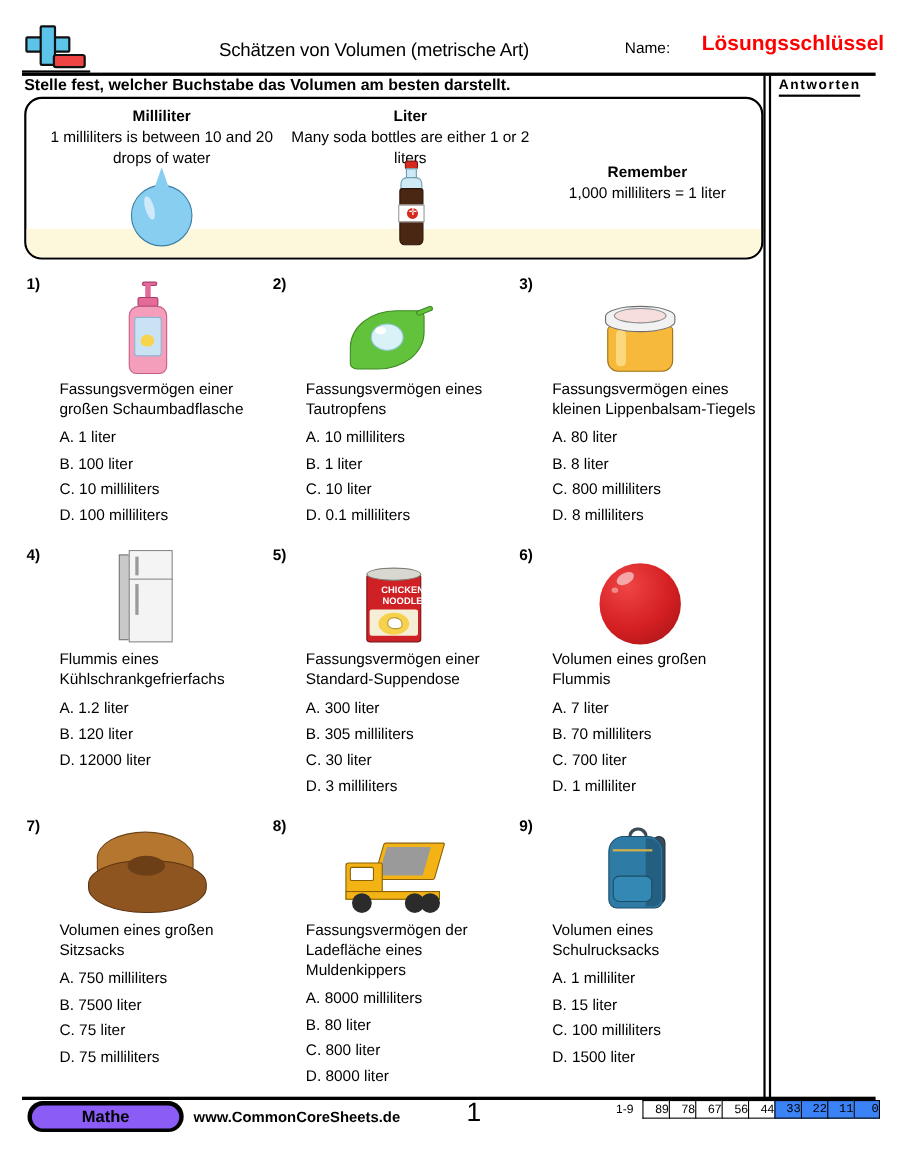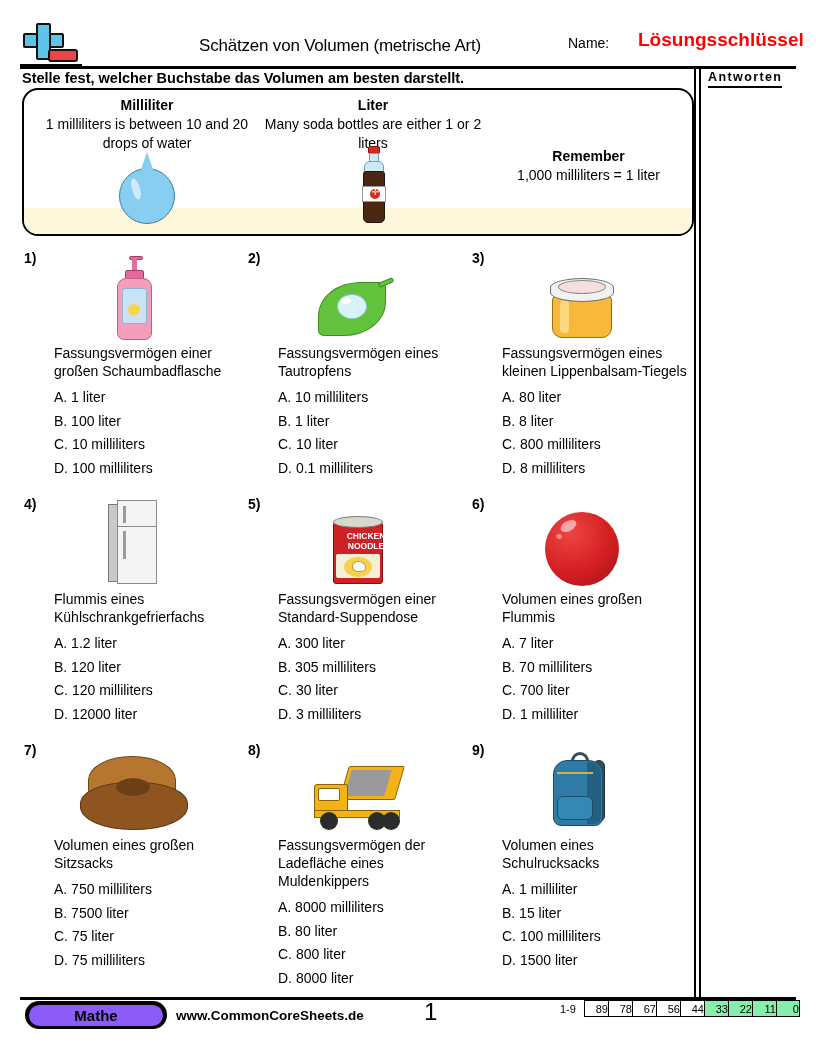--- a/index.html
+++ b/index.html
@@ -207,21 +207,21 @@
       background: #000; border-radius: 14px; display: flex; align-items: center; justify-content: center; }
   .mathe-pill span { display: block; width: 134px; height: 21px; background: #8b5cf6; border-radius: 11px;
       font-size: 15px; font-weight: bold; text-align: center; line-height: 21px; }
   .site { position: absolute; left: 176px; top: 1008px; font-size: 13.5px; font-weight: bold; }
   .pageno { position: absolute; left: 424px; top: 998px; font-size: 24px; }
   .scale { position: absolute; left: 560px; top: 1000px; display: flex; align-items: center; }
   .scale .range { font-size: 11px; margin-right: 8px; }
   .scale .cell { width: 24px; height: 17px; border: 1px solid #000; border-right: none;
       font-size: 11px; text-align: right; line-height: 17px; background: #fff; }
   .scale .cell:last-child { border-right: 1px solid #000; }
-  .scale .cell.hl { background: #86efac; }
+  .scale .cell.hl { background: #3b82f6; font-family: Liberation Mono, monospace; }
 </style>
 </head>
 <body>
 
 <div class="page">
 
   <div class="header">
     <div class="logo">
       <div class="plus-h"></div>
         <div class="plus-v"></div>
@@ -353,21 +353,20 @@
               <div class="door"></div>
               <div class="split"></div>
             <div class="handle1"></div>
               <div class="handle2"></div>
           </div>
         </div>
         <div class="qtext">Flummis eines Kühlschrankgefrierfachs</div>
         <div class="qopts">
           <div>A. 1.2 liter</div>
           <div>B. 120 liter</div>
-          <div>C. 120 milliliters</div>
           <div>D. 12000 liter</div>
         </div>
       </div>
 
       <div class="q">
         <div class="qnum">5)</div>
         <div class="qart">
           <div class="art can">
             <div class="body"></div>
               <div class="top"></div>

